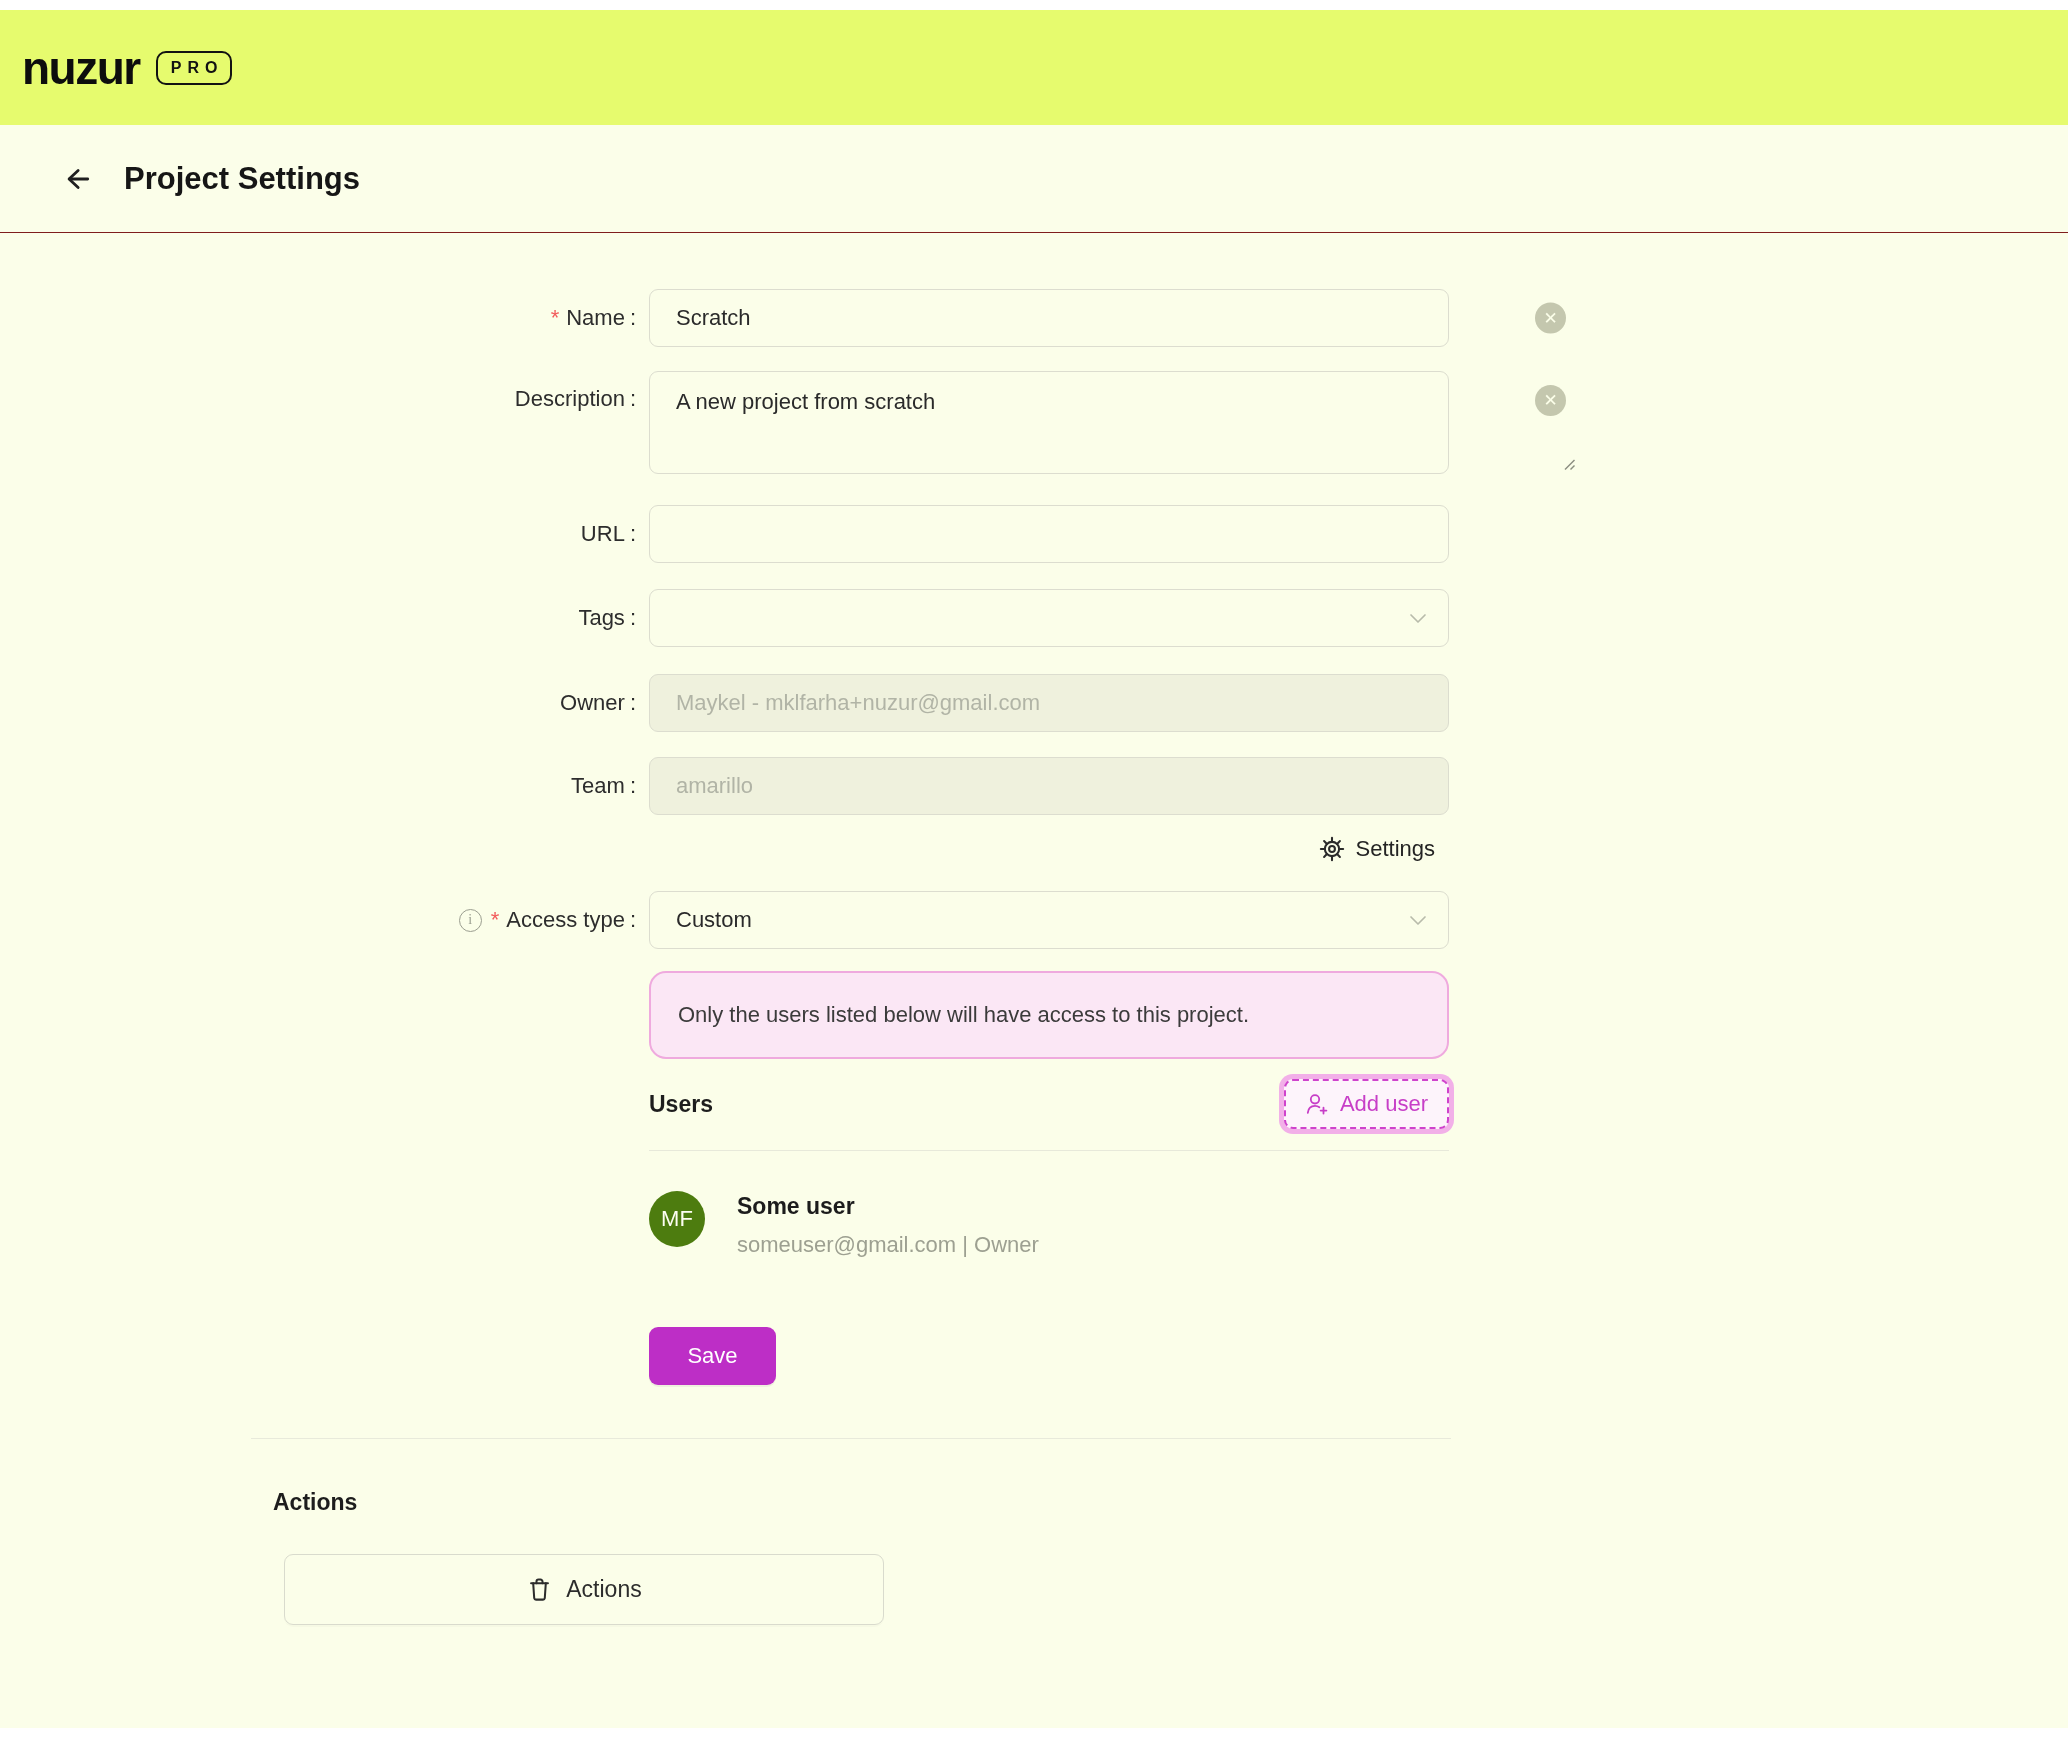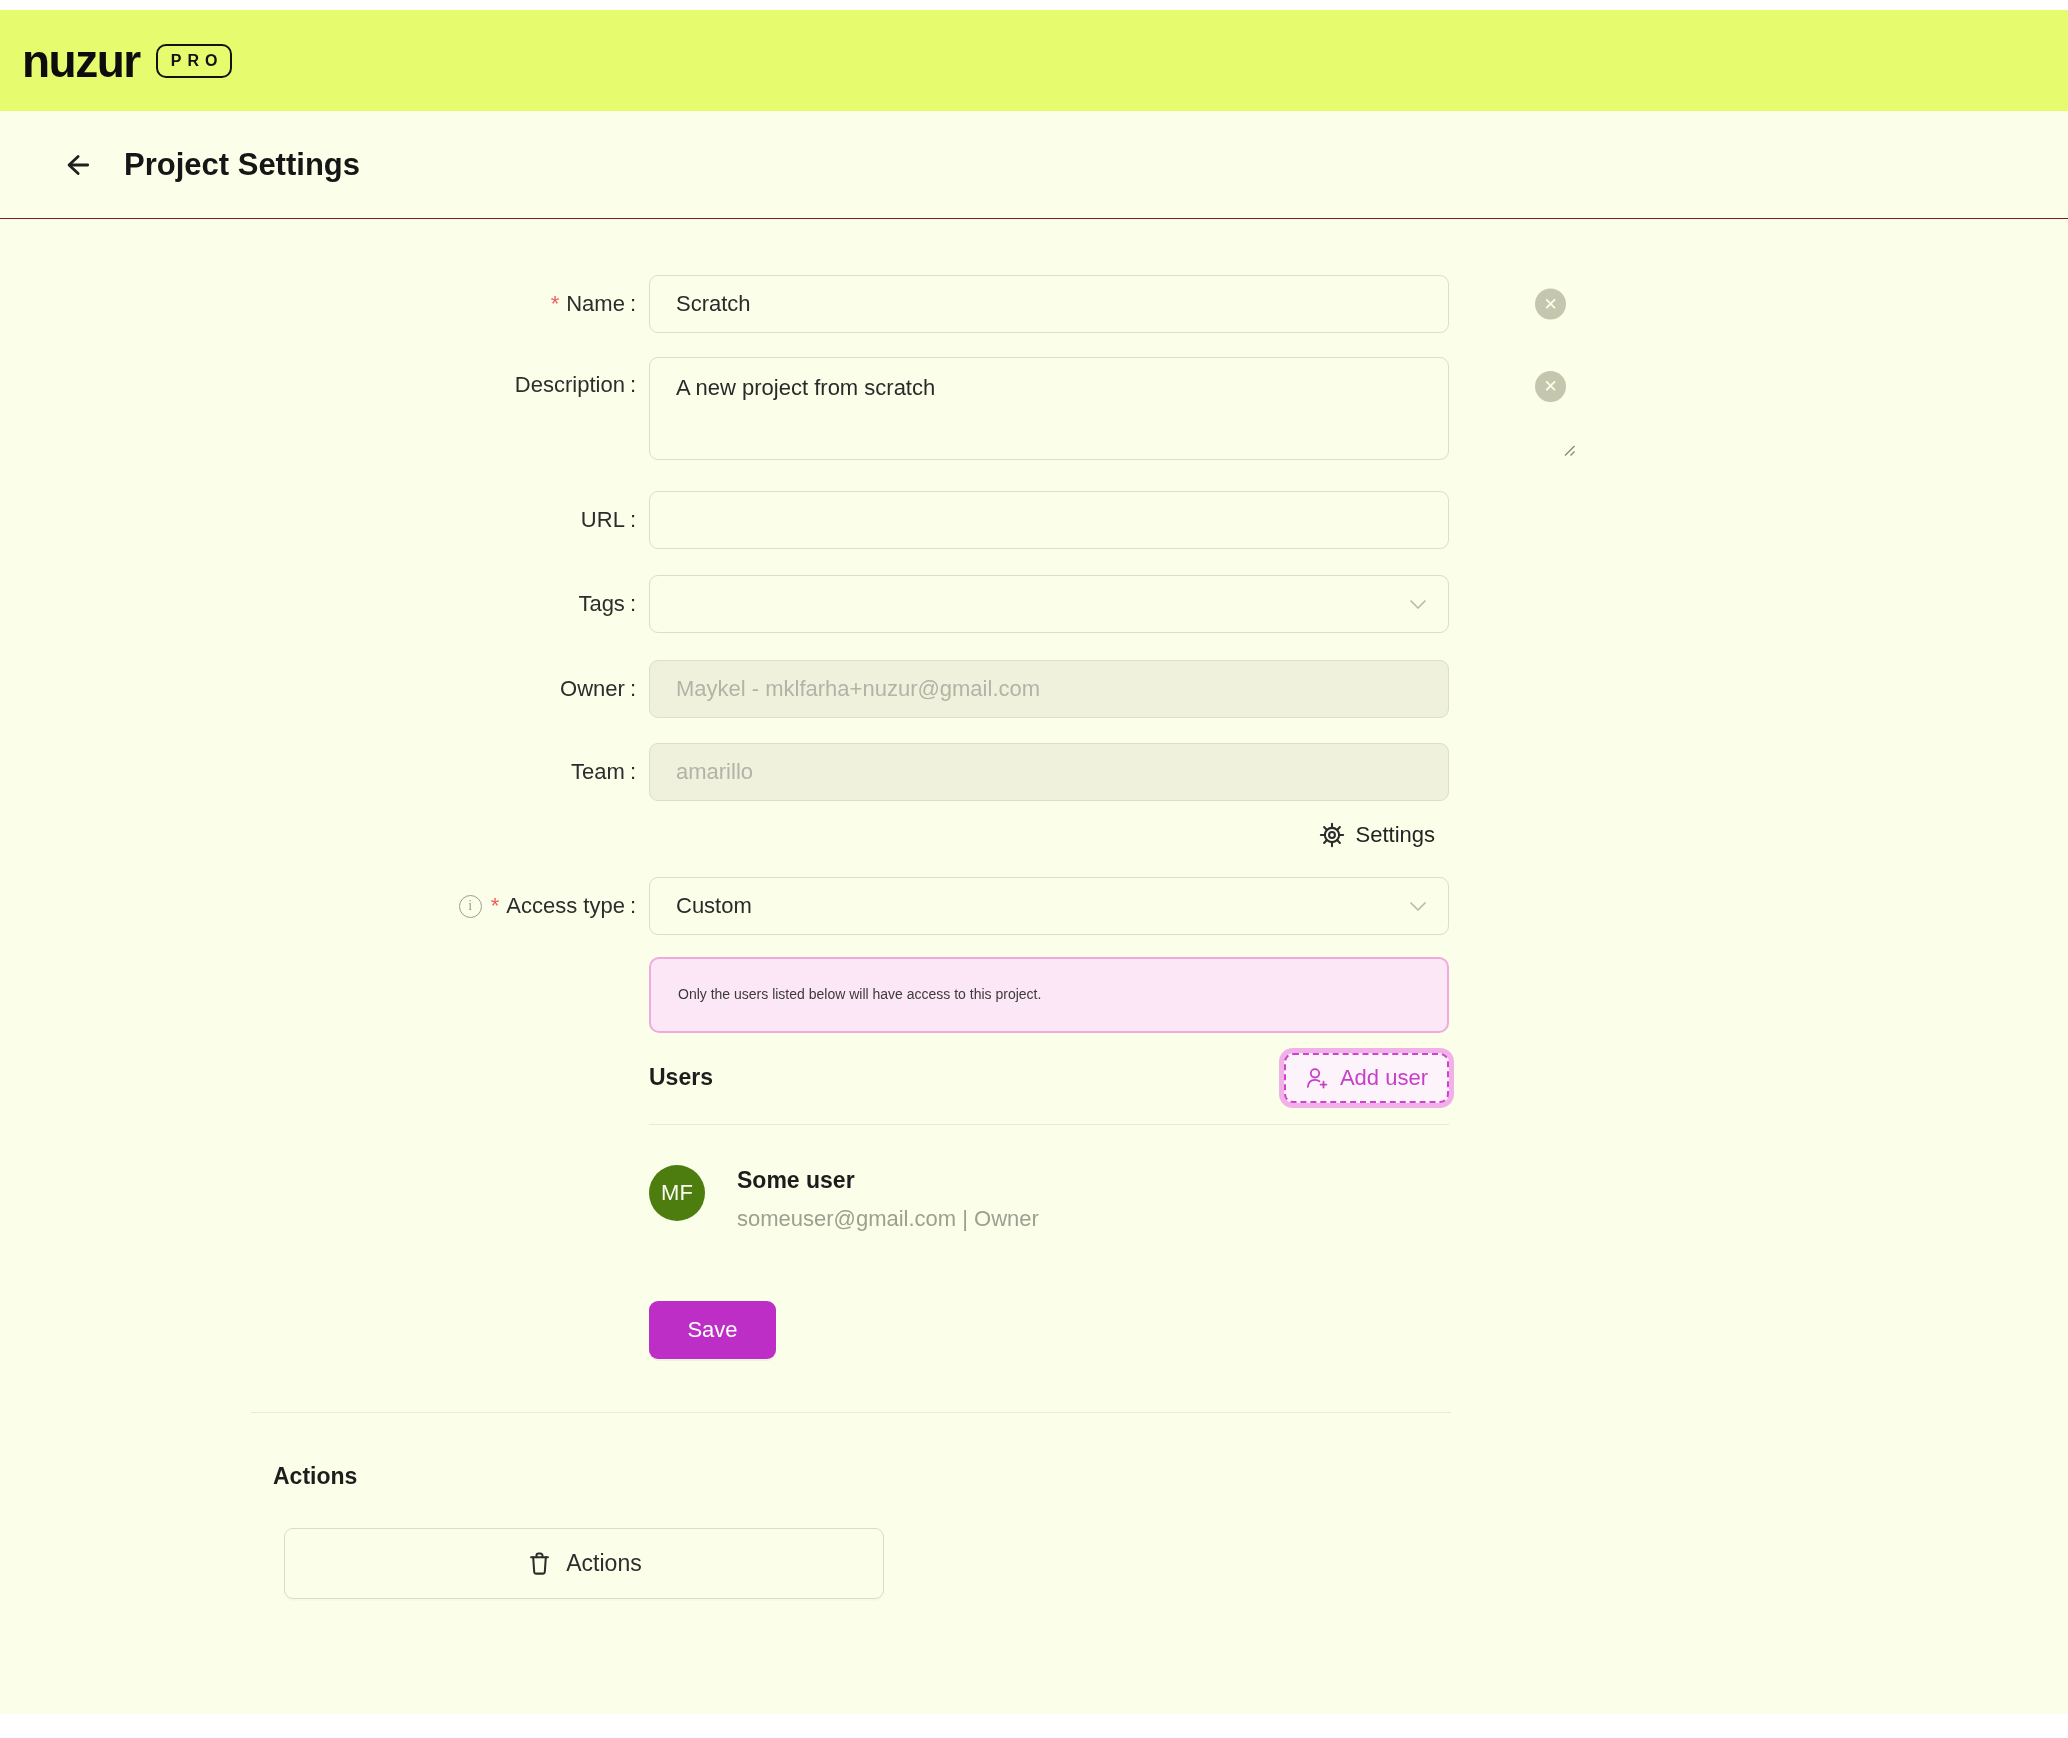--- a/index.html
+++ b/index.html
@@ -1,21 +1,21 @@
 <!DOCTYPE html>
 <html><head>
 <meta charset="utf-8">
 <style>
   * { box-sizing: border-box; margin: 0; padding: 0; }
   html, body { width: 2068px; background: #ffffff; font-family: "Liberation Sans", sans-serif; overflow-x: hidden; }
   .page { width: 2068px; height: 1738px; background: #ffffff; position: relative; }
 
   
   .top-white-strip { height: 10px; background: #ffffff; }
-  .topbar { height: 101px; background: #e6fb6e; display: flex; align-items: center; padding-left: 22px; }
+  .topbar { height: 115px; background: #e6fb6e; display: flex; align-items: center; padding-left: 22px; }
   .logo { font-size: 46px; font-weight: bold; letter-spacing: -1.5px; color: #0d0d0d; }
   .pro-badge { display: inline-flex; align-items: center; margin-left: 16px; border: 2.5px solid #121212;
     border-radius: 10px; padding: 6px 7px 6px 13px; font-size: 16px; font-weight: bold;
     letter-spacing: 6px; color: #121212; }
 
   
   .content { background: #fbfee9; height: 1603px; overflow: hidden; }
   .page-header { height: 108px; display: flex; align-items: center; padding-left: 58px;
     border-bottom: 1px solid #7f1d1d; }
   .back-btn { width: 36px; height: 36px; display: flex; align-items: center; justify-content: center; cursor: pointer; }
@@ -48,21 +48,21 @@
 
   .settings-row { display: flex; justify-content: flex-end; align-items: center; gap: 11px;
     width: 800px; margin-left: 649px; padding-right: 14px; cursor: pointer; }
   .settings-label { font-size: 22px; color: #242424; }
 
   .info-icon { width: 23px; height: 23px; border: 1.5px solid #9b9e90; border-radius: 50%;
     color: #9b9e90; font-size: 14px; display: inline-flex; align-items: center; justify-content: center;
     margin-right: 9px; font-family: "Liberation Serif", serif; }
 
   .note-box { margin-left: 649px; width: 800px; background: #fbe7f5; border: 2px solid #efaade;
-    border-radius: 10px; padding: 25px 27px; font-size: 14px; color: #3b3b3b; line-height: 1.55; }
+    border-radius: 17px; padding: 25px 27px; font-size: 22px; color: #3b3b3b; line-height: 1.55; }
 
   
   .users-block { margin-left: 649px; width: 800px; }
   .users-head { display: flex; align-items: center; justify-content: space-between; }
   .users-title { font-size: 23px; font-weight: bold; color: #1d1d1d; }
   .add-user-btn { display: inline-flex; align-items: center; gap: 11px; color: #c73ec7;
     font-size: 22px; border: 2px dashed #cf42cc; border-radius: 9px; padding: 10px 19px;
     background: #fdf4fb; box-shadow: 0 0 0 5px #f2b0e8; cursor: pointer; }
   .users-divider { height: 1px; background: #e7e9da; margin-top: 21px; }
   .user-item { display: flex; margin-top: 40px; }

